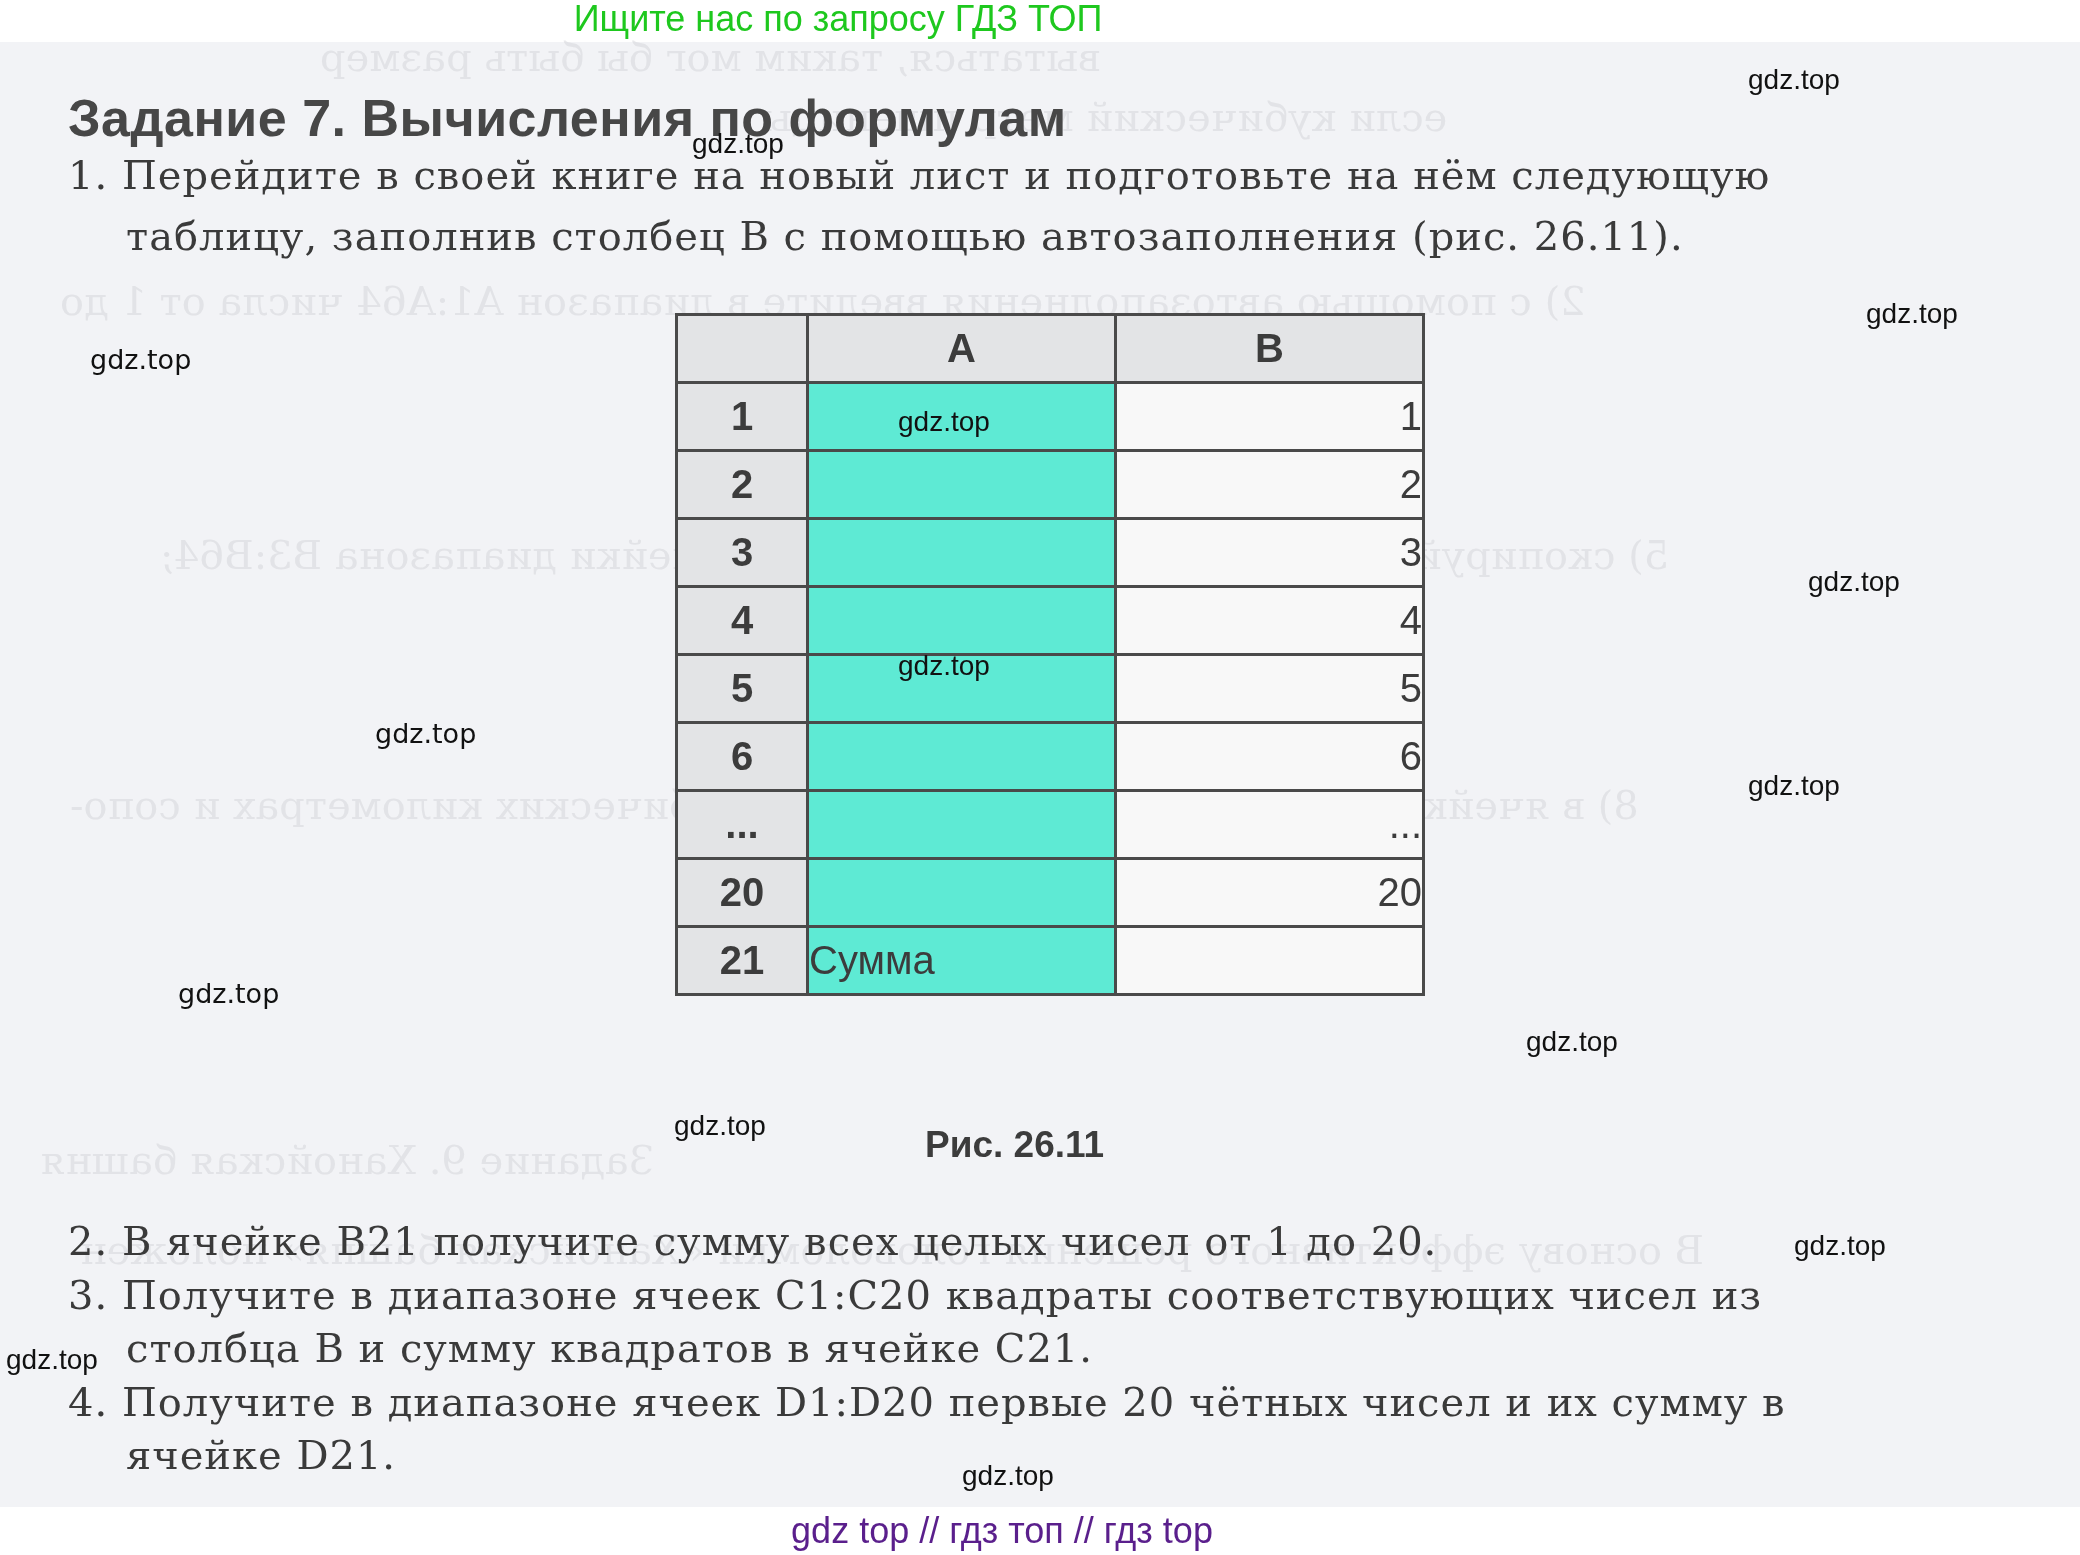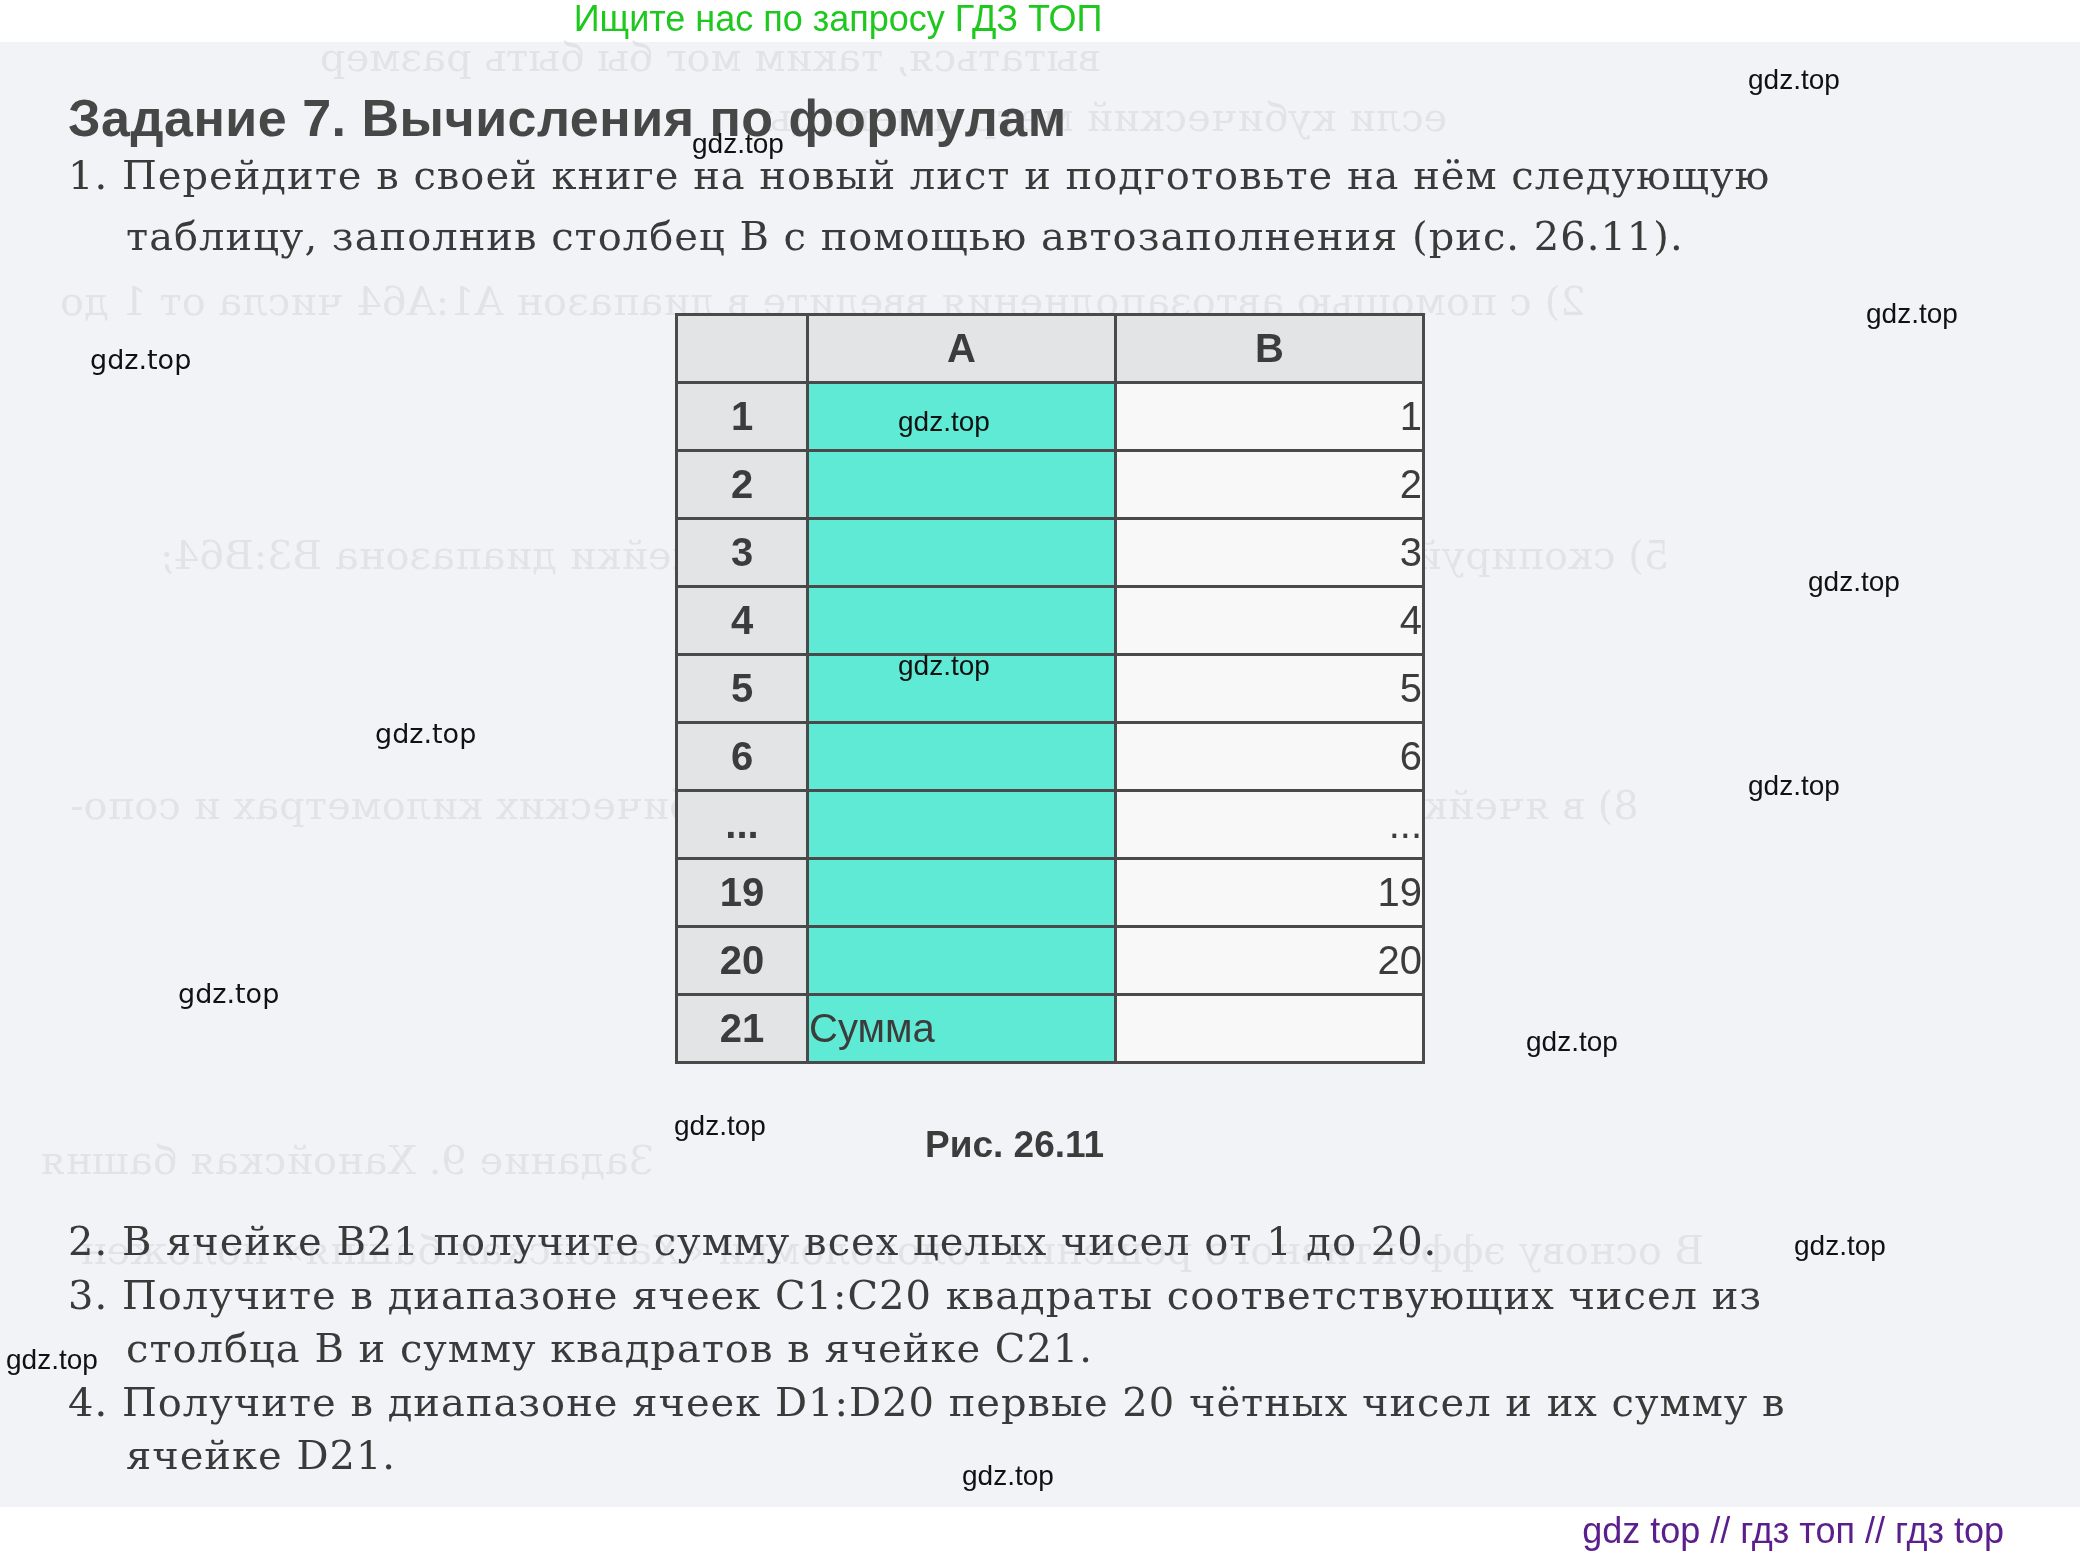--- a/index.html
+++ b/index.html
@@ -43,21 +43,21 @@
   }
   td.rowhdr { width:128px; background:#e3e4e6; text-align:center; font-weight:bold; }
   td.colhdr { background:#e3e4e6; text-align:center; font-weight:bold; }
   td.cellA { width:305px; background:#5eead4; text-align:left; padding-left:32px; }
   td.cellB { width:305px; background:#f8f8f8; text-align:right; padding-right:30px; }
   .caption {
     position:absolute; left:925px; top:1124px; font-family:"Liberation Sans", sans-serif;
     font-weight:bold; font-size:37px; color:#3c3c3c;
   }
   .footer {
-    position:absolute; left:0; top:1510px; width:2004px; text-align:right;
+    position:absolute; left:0; top:1510px; width:2004px; text-align:center;
     color:#5a1f8c; font-family:"Liberation Sans", sans-serif; font-size:36px;
   }
 </style>
 </head>
 <body>
 
 <div class="top-banner">Ищите нас по запросу ГДЗ ТОП</div>
 
 <div class="page">
   <div class="ghost" style="left:320px; top:-8px;">вытаться, таким мог бы быть размер</div>
@@ -110,25 +110,20 @@
     <td class="rowhdr">6</td>
     <td class="cellA"></td>
     <td class="cellB">6</td>
   </tr>
   <tr>
     <td class="rowhdr">...</td>
     <td class="cellA"></td>
     <td class="cellB">...</td>
   </tr>
   <tr>
-    <td class="rowhdr">19</td>
-    <td class="cellA"></td>
-    <td class="cellB">19</td>
-  </tr>
-  <tr>
     <td class="rowhdr">20</td>
     <td class="cellA"></td>
     <td class="cellB">20</td>
   </tr>
   <tr>
     <td class="rowhdr">21</td>
     <td class="cellA">Сумма</td>
     <td class="cellB"></td>
   </tr>
 </tbody>

